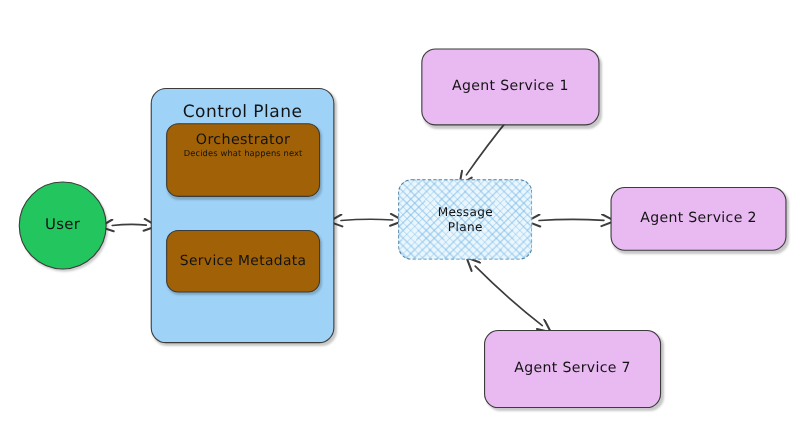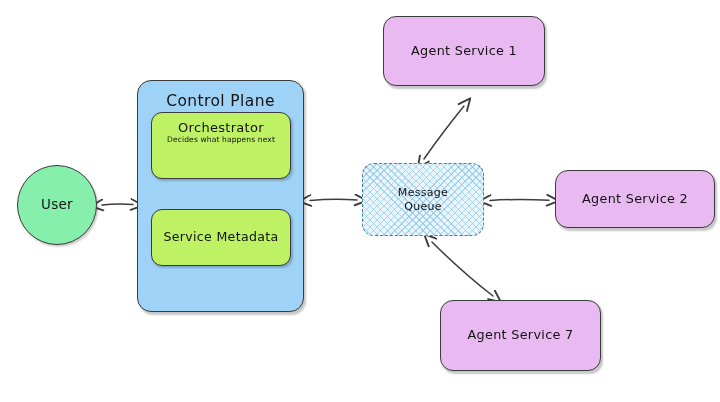--- a/index.html
+++ b/index.html
@@ -34,21 +34,21 @@
     letter-spacing: 0.3px;
   }
 
   
   #user-node {
     left: 17px;
     top: 165px;
     width: 80px;
     height: 80px;
     border-radius: 50%;
-    background: #86efac;
+    background: #22c55e;
     border: 1.6px solid #3b3b3b;
     box-shadow: 1.5px 2px 2px rgba(0,0,0,0.20);
     font-size: 13.5px;
   }
 
   
   #control-plane-node {
     left: 137px;
     top: 80px;
     width: 167px;
@@ -66,21 +66,21 @@
     margin-bottom: 6px;
     letter-spacing: 0.4px;
   }
   .inner-box {
     position: absolute;
     box-sizing: border-box;
     display: flex;
     flex-direction: column;
     align-items: center;
     justify-content: center;
-    background: #bef264;
+    background: #a16207;
     border: 1.6px solid #3b3b3b;
     border-radius: 11px;
     box-shadow: 1.5px 2px 2px rgba(0,0,0,0.20);
     color: #131313;
     text-align: center;
   }
   #orchestrator-node {
     left: 151px;
     top: 112px;
     width: 140px;
@@ -123,21 +123,21 @@
   #message-queue-node .node-label { line-height: 1.25; }
 
   
   .agent-node {
     border-radius: 13px;
     background: #e9b9f2;
     border: 1.6px solid #3b3b3b;
     box-shadow: 2px 2.5px 2px rgba(0,0,0,0.22);
     font-size: 12.8px;
   }
-  #agent-service-1-node { left: 383px; top: 16px;  width: 162px; height: 70px; }
+  #agent-service-1-node { left: 383px; top: 44px;  width: 162px; height: 70px; }
   #agent-service-2-node { left: 555px; top: 170px; width: 160px; height: 58px; }
   #agent-service-3-node { left: 440px; top: 300px; width: 161px; height: 71px; }
 
   
   #arrows {
     position: absolute;
     left: 0;
     top: 0;
     width: 720px;
     height: 402px;
@@ -185,21 +185,21 @@
     <span class="node-label" id="orchestrator-title">Orchestrator</span>
     <span class="node-label" id="orchestrator-subtitle">Decides what happens next</span>
   </div>
 
   <div class="inner-box" id="service-metadata-node">
     <span class="node-label">Service Metadata</span>
   </div>
 
   <div class="node" id="message-queue-node">
     <span class="node-label">Message</span>
-    <span class="node-label">Queue</span>
+    <span class="node-label">Plane</span>
   </div>
 
   <div class="node agent-node" id="agent-service-1-node">
     <span class="node-label">Agent Service 1</span>
   </div>
 
   <div class="node agent-node" id="agent-service-2-node">
     <span class="node-label">Agent Service 2</span>
   </div>
 

